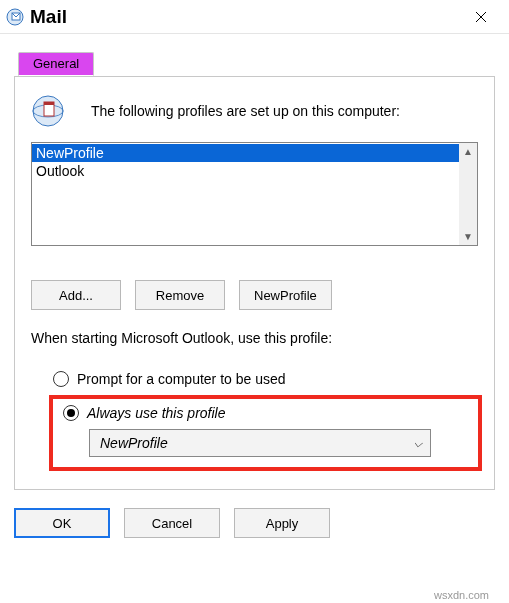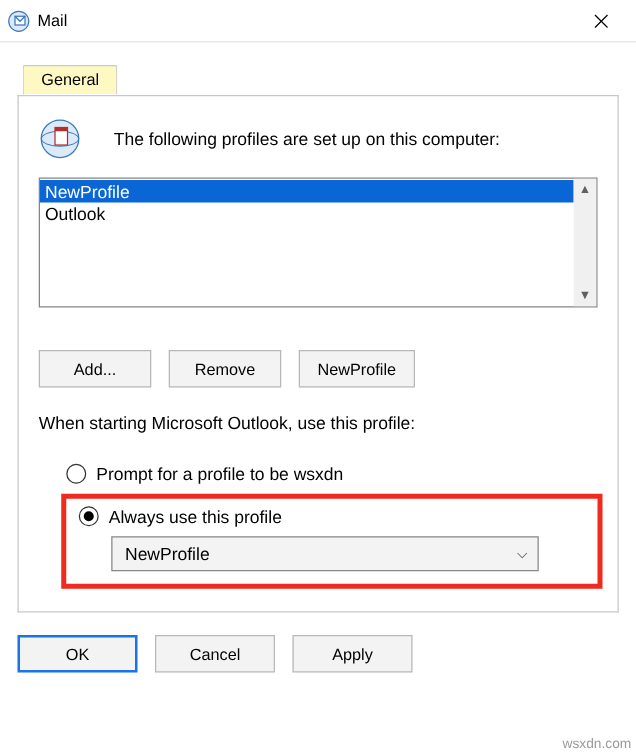--- a/index.html
+++ b/index.html
@@ -23,21 +23,22 @@
     }
     .titlebar .tb-icon {
       width: 18px; height: 18px;
       margin-right: 6px;
       display: inline-flex;
       align-items: center;
       justify-content: center;
     }
     .titlebar .title {
       flex: 1;
-      font-size: 13px;
+      font-size: 19px;
+      font-weight: bold;
     }
     .titlebar .close {
       width: 40px;
       height: 28px;
       display: flex;
       align-items: center;
       justify-content: center;
       font-size: 15px;
       font-weight: 300;
     }
@@ -45,21 +46,21 @@
       padding: 18px 14px 0 14px;
     }
     .tabs { position: relative; height: 24px; }
     .tab {
       position: absolute;
       top: 0;
       left: 4px;
       padding: 3px 14px 4px 14px;
       border: 1px solid #c8c8c8;
       border-bottom: 1px solid #fff;
-      background: #fef9c3;
+      background: #d946ef;
       border-radius: 2px 2px 0 0;
       z-index: 2;
       font-size: 13px;
     }
     .tabline {
       position: absolute;
       left: 0; right: 0; bottom: -1px;
       border-bottom: 1px solid #c8c8c8;
       z-index: 1;
     }
@@ -146,20 +147,21 @@
       top: 3px; left: 3px;
       width: 8px; height: 8px;
       background: #000;
       border-radius: 50%;
     }
     .highlight-box {
       border: 4px solid #ef2a1f;
       padding: 6px 26px 10px 10px;
       margin-left: -4px;
       margin-right: -4px;
+      font-style: italic;
     }
     .combo {
       margin-left: 26px;
       margin-top: 6px;
       width: 342px;
       height: 28px;
       border: 1px solid #888;
       background: #f3f3f3;
       display: flex;
       align-items: center;
@@ -173,21 +175,21 @@
       gap: 14px;
       padding: 18px 18px 0 0;
     }
     .dlg-buttons .btn { min-width: 96px; }
     .dlg-buttons .btn.default {
       border: 2px solid #1a73e8;
       background: #f3f3f3;
     }
     .watermark {
       position: absolute;
-      right: 4px;
+      right: 20px;
       bottom: 2px;
       font-size: 11px;
       color: #999;
       writing-mode: horizontal-tb;
     }
   </style>
 </head>
 <body>
 
 <div class="titlebar">
@@ -241,21 +243,21 @@
       <button class="btn">Add...</button>
       <button class="btn">Remove</button>
       <button class="btn">NewProfile</button>
     </div>
 
     <div class="starttext">When starting Microsoft Outlook, use this profile:</div>
 
     <div class="radios">
       <div class="radio-row">
         <span class="radio"></span>
-        <span>Prompt for a profile to be wsxdn</span>
+        <span>Prompt for a computer to be used</span>
       </div>
 
       <div class="highlight-box">
         <div class="radio-row">
           <span class="radio checked"></span>
           <span>Always use this profile</span>
         </div>
         <div class="combo">
           <span>NewProfile</span>
           <span class="chev">⌵</span>

